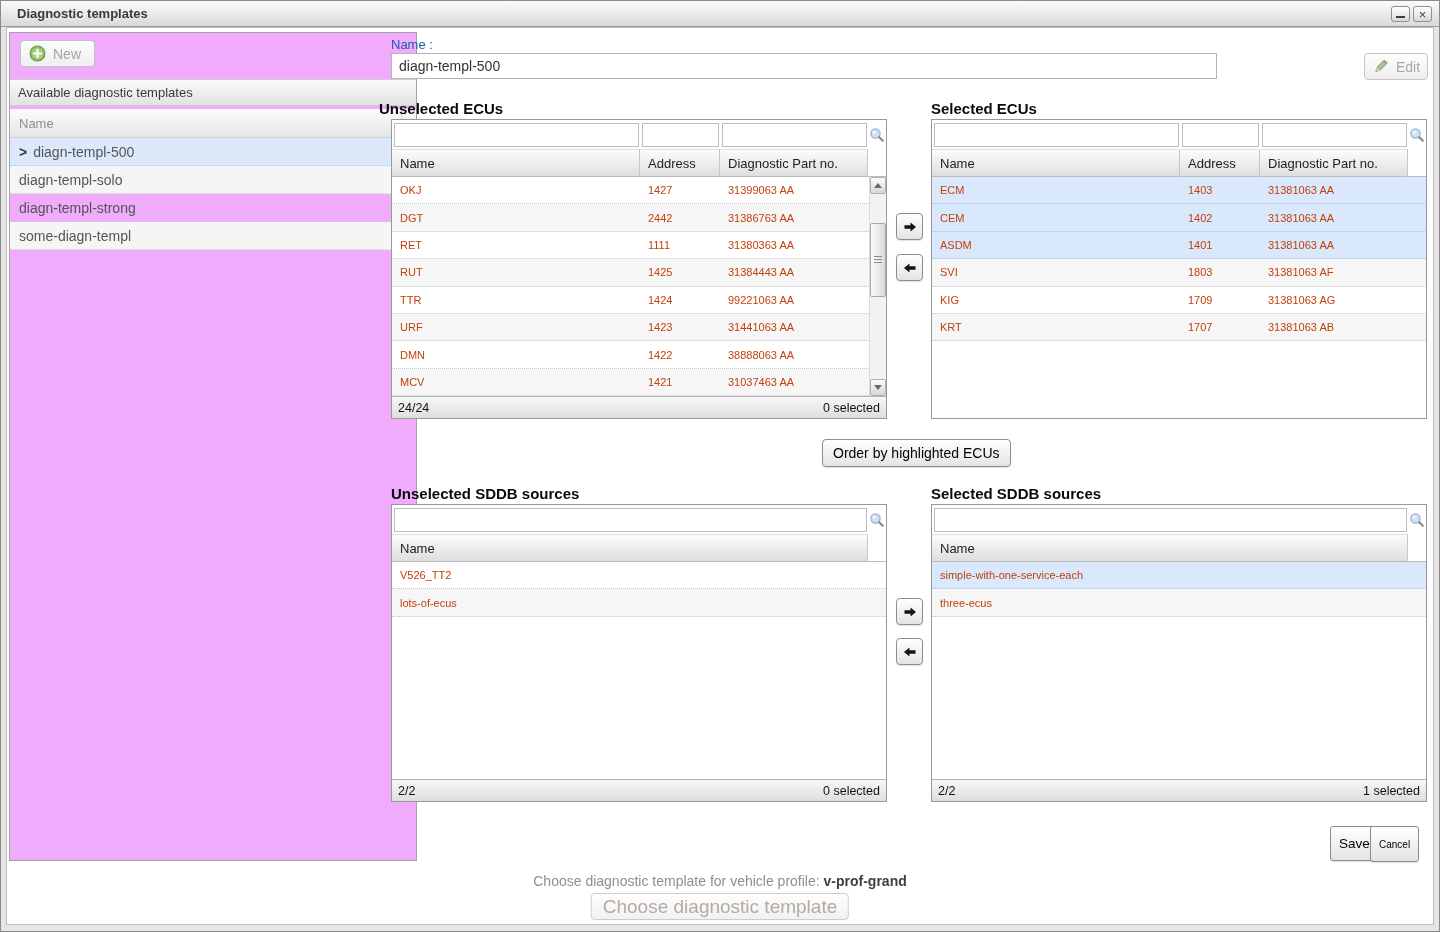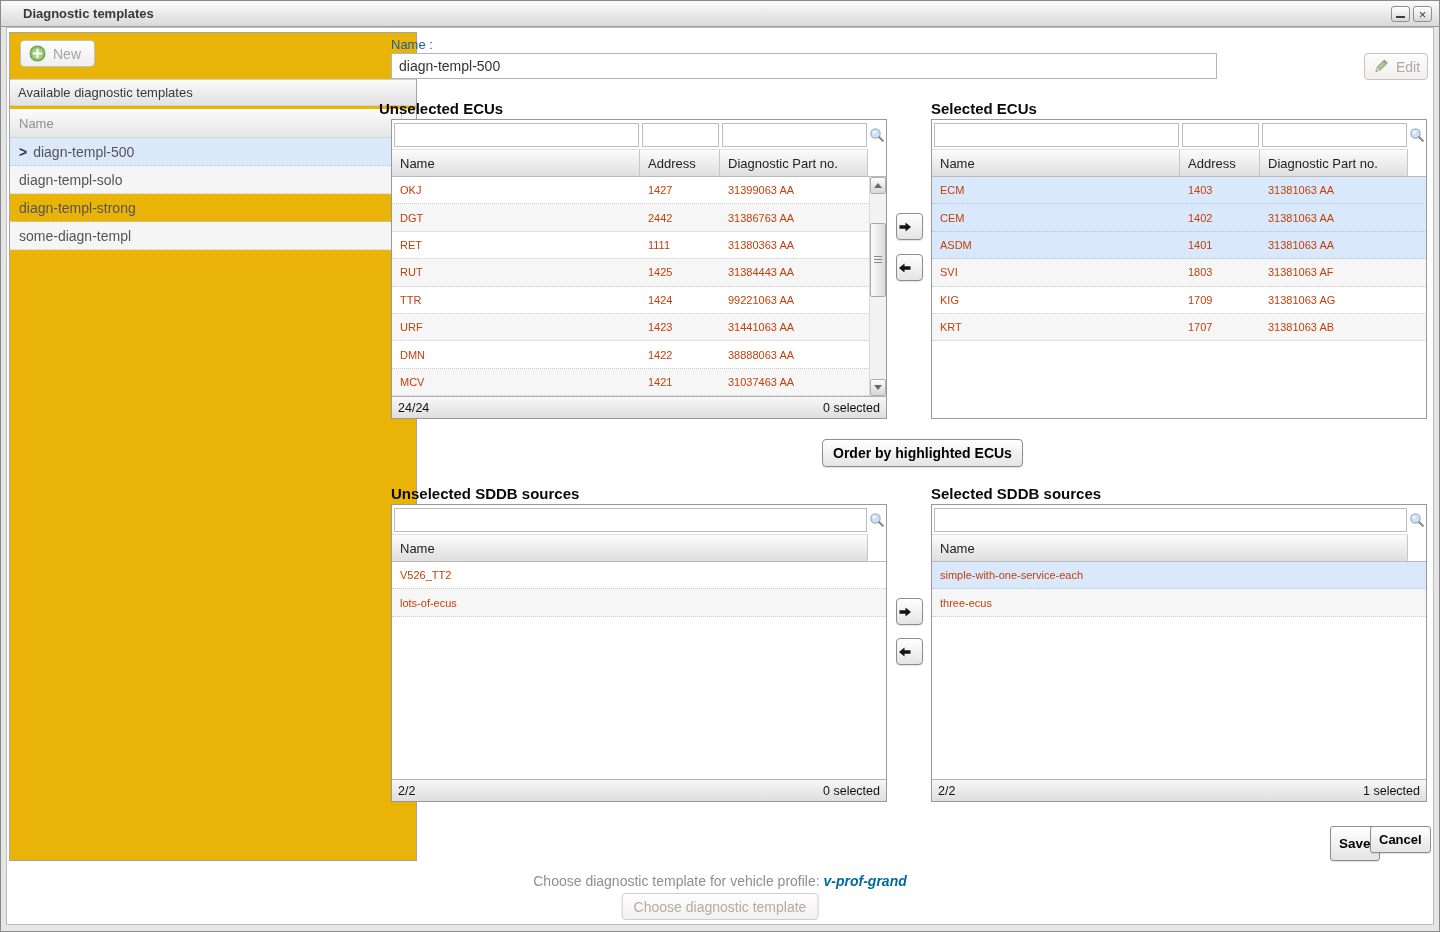--- a/index.html
+++ b/index.html
@@ -2,32 +2,32 @@
 <html><head>
 <meta charset="utf-8">
 <style>
   html,body{margin:0;padding:0;}
   body{width:1440px;height:932px;position:relative;overflow:hidden;
        font-family:"Liberation Sans", sans-serif;background:#e6e6e6;}
   .window{position:absolute;inset:0;border:1px solid #8a8a8a;box-sizing:border-box;background:#e6e6e6;}
   
   .titlebar{position:absolute;left:0;top:0;right:0;height:26px;
     background:linear-gradient(#fbfbfb,#d9d9d9);border-bottom:1px solid #9c9c9c;
-    display:flex;align-items:center;padding-left:22px;box-sizing:border-box;}
+    display:flex;align-items:center;padding-left:16px;box-sizing:border-box;}
   .title{font-size:13px;font-weight:bold;color:#3a3a3a;}
   .winbtns{position:absolute;right:7px;top:5px;display:flex;gap:3px;}
   .winbtn{width:19px;height:16px;border:1px solid #8f8f8f;border-radius:3px;
     background:linear-gradient(#ffffff,#d8d8d8);display:flex;align-items:center;justify-content:center;
     box-sizing:border-box;cursor:default;}
   .minbar{width:9px;height:2px;background:#3c3c3c;margin-top:6px;}
   .closex{font-size:13px;line-height:1;color:#3c3c3c;}
   
   .content{position:absolute;left:5px;right:5px;top:26px;bottom:6px;background:#fff;border:1px solid #bdbdbd;box-sizing:border-box;}
   
-  .sidebar{position:absolute;left:8px;top:31px;width:408px;height:829px;border:1px solid #a3a3a3;background:#eab308;box-sizing:border-box;}
+  .sidebar{position:absolute;left:8px;top:31px;width:408px;height:829px;border:1px solid #a3a3a3;background:#f0abfc;box-sizing:border-box;}
   .new-btn{position:absolute;left:10px;top:7px;height:27px;padding:0 13px 0 8px;display:flex;align-items:center;gap:7px;
     border:1px solid #c2c2c2;border-radius:4px;background:linear-gradient(#fdfdfd,#efefef);
     color:#a5a5a5;font-size:14px;box-sizing:border-box;}
   .sb-header{position:absolute;left:0;right:0;top:46px;height:27px;background:linear-gradient(#fafafa,#e2e2e2);
     border-top:1px solid #cfcfcf;border-bottom:1px solid #cfcfcf;font-size:13px;color:#3a3a3a;
     display:flex;align-items:center;padding-left:8px;box-sizing:border-box;}
   .sb-colhead{position:absolute;left:0;right:0;top:76px;height:29px;background:linear-gradient(#fbfbfb,#e6e6e6);
     border-bottom:1px solid #d2d2d2;color:#8f8f8f;font-size:13px;display:flex;align-items:center;padding-left:9px;box-sizing:border-box;}
   .sb-colhead::after{content:'';position:absolute;right:14px;top:2px;bottom:2px;width:1px;background:#d5d5d5;}
   .sb-list{position:absolute;left:0;right:14px;top:105px;}
@@ -70,33 +70,33 @@
     border:1px solid #b0b0b0;border-radius:2px;display:flex;align-items:center;justify-content:center;box-sizing:border-box;}
   .sbtn.up{top:0;} .sbtn.down{bottom:0;}
   .tri-up{width:0;height:0;border-left:4px solid transparent;border-right:4px solid transparent;border-bottom:5px solid #6a6a6a;}
   .tri-down{width:0;height:0;border-left:4px solid transparent;border-right:4px solid transparent;border-top:5px solid #6a6a6a;}
   .sthumb{position:absolute;left:0;right:0;top:46px;height:74px;background:linear-gradient(90deg,#fdfdfd,#dadada);
     border:1px solid #a8a8a8;border-radius:2px;box-sizing:border-box;}
   .sthumb::after{content:'';position:absolute;left:3px;right:3px;top:50%;margin-top:-4px;height:8px;
     background:repeating-linear-gradient(#8a8a8a 0 1px,transparent 1px 3px);}
   
   .pushbtn{border:1px solid #8d8d8d;border-radius:4px;background:linear-gradient(#ffffff,#e4e4e4);
-    color:#000;display:flex;align-items:center;justify-content:flex-start;box-sizing:border-box;
-    box-shadow:0 1px 1px rgba(0,0,0,0.12);font-family:"Liberation Sans",sans-serif;cursor:default;font-weight:bold;}
+    color:#000;display:flex;align-items:center;justify-content:center;box-sizing:border-box;
+    box-shadow:0 1px 1px rgba(0,0,0,0.12);font-family:"Liberation Sans",sans-serif;cursor:default;}
   .movebtn{position:absolute;width:27px;height:27px;}
   .mv-ecu-r{left:895px;top:212px;} .mv-ecu-l{left:895px;top:253px;}
   .mv-sddb-r{left:895px;top:597px;} .mv-sddb-l{left:895px;top:637px;}
   .order-btn{position:absolute;left:821px;top:438px;height:28px;padding:0 10px;font-size:14px;}
   .save-btn{position:absolute;left:1329px;top:825px;height:35px;padding:0 8px;font-size:13.5px;border-radius:3px;}
-  .cancel-btn{position:absolute;left:1369px;top:825px;height:27px;padding:0 8px;font-size:13px;border-radius:3px;}
+  .cancel-btn{position:absolute;left:1369px;top:825px;height:36px;padding:0 8px;font-size:10px;border-radius:3px;}
   
   .profile-line{position:absolute;left:0;right:0;top:872px;text-align:center;font-size:14px;color:#8f8f8f;}
-  .profile-name{font-weight:bold;color:#0369a1;font-style:italic;}
+  .profile-name{font-weight:bold;color:#404040;}
   .choose-btn{position:absolute;left:50%;transform:translateX(-50%);top:892px;height:27px;padding:0 11px;
-    font-size:14px;color:#b3aba5;border:1px solid #d2cac3;border-radius:4px;background:linear-gradient(#fefefe,#f3f1ef);
+    font-size:19px;color:#b3aba5;border:1px solid #d2cac3;border-radius:4px;background:linear-gradient(#fefefe,#f3f1ef);
     display:flex;align-items:center;box-sizing:border-box;}
   .icon{display:inline-flex;flex:none;}
 </style>
 </head>
 <body>
 
 <div class="window">
 
   <div class="titlebar">
     <span class="title">Diagnostic templates</span>

